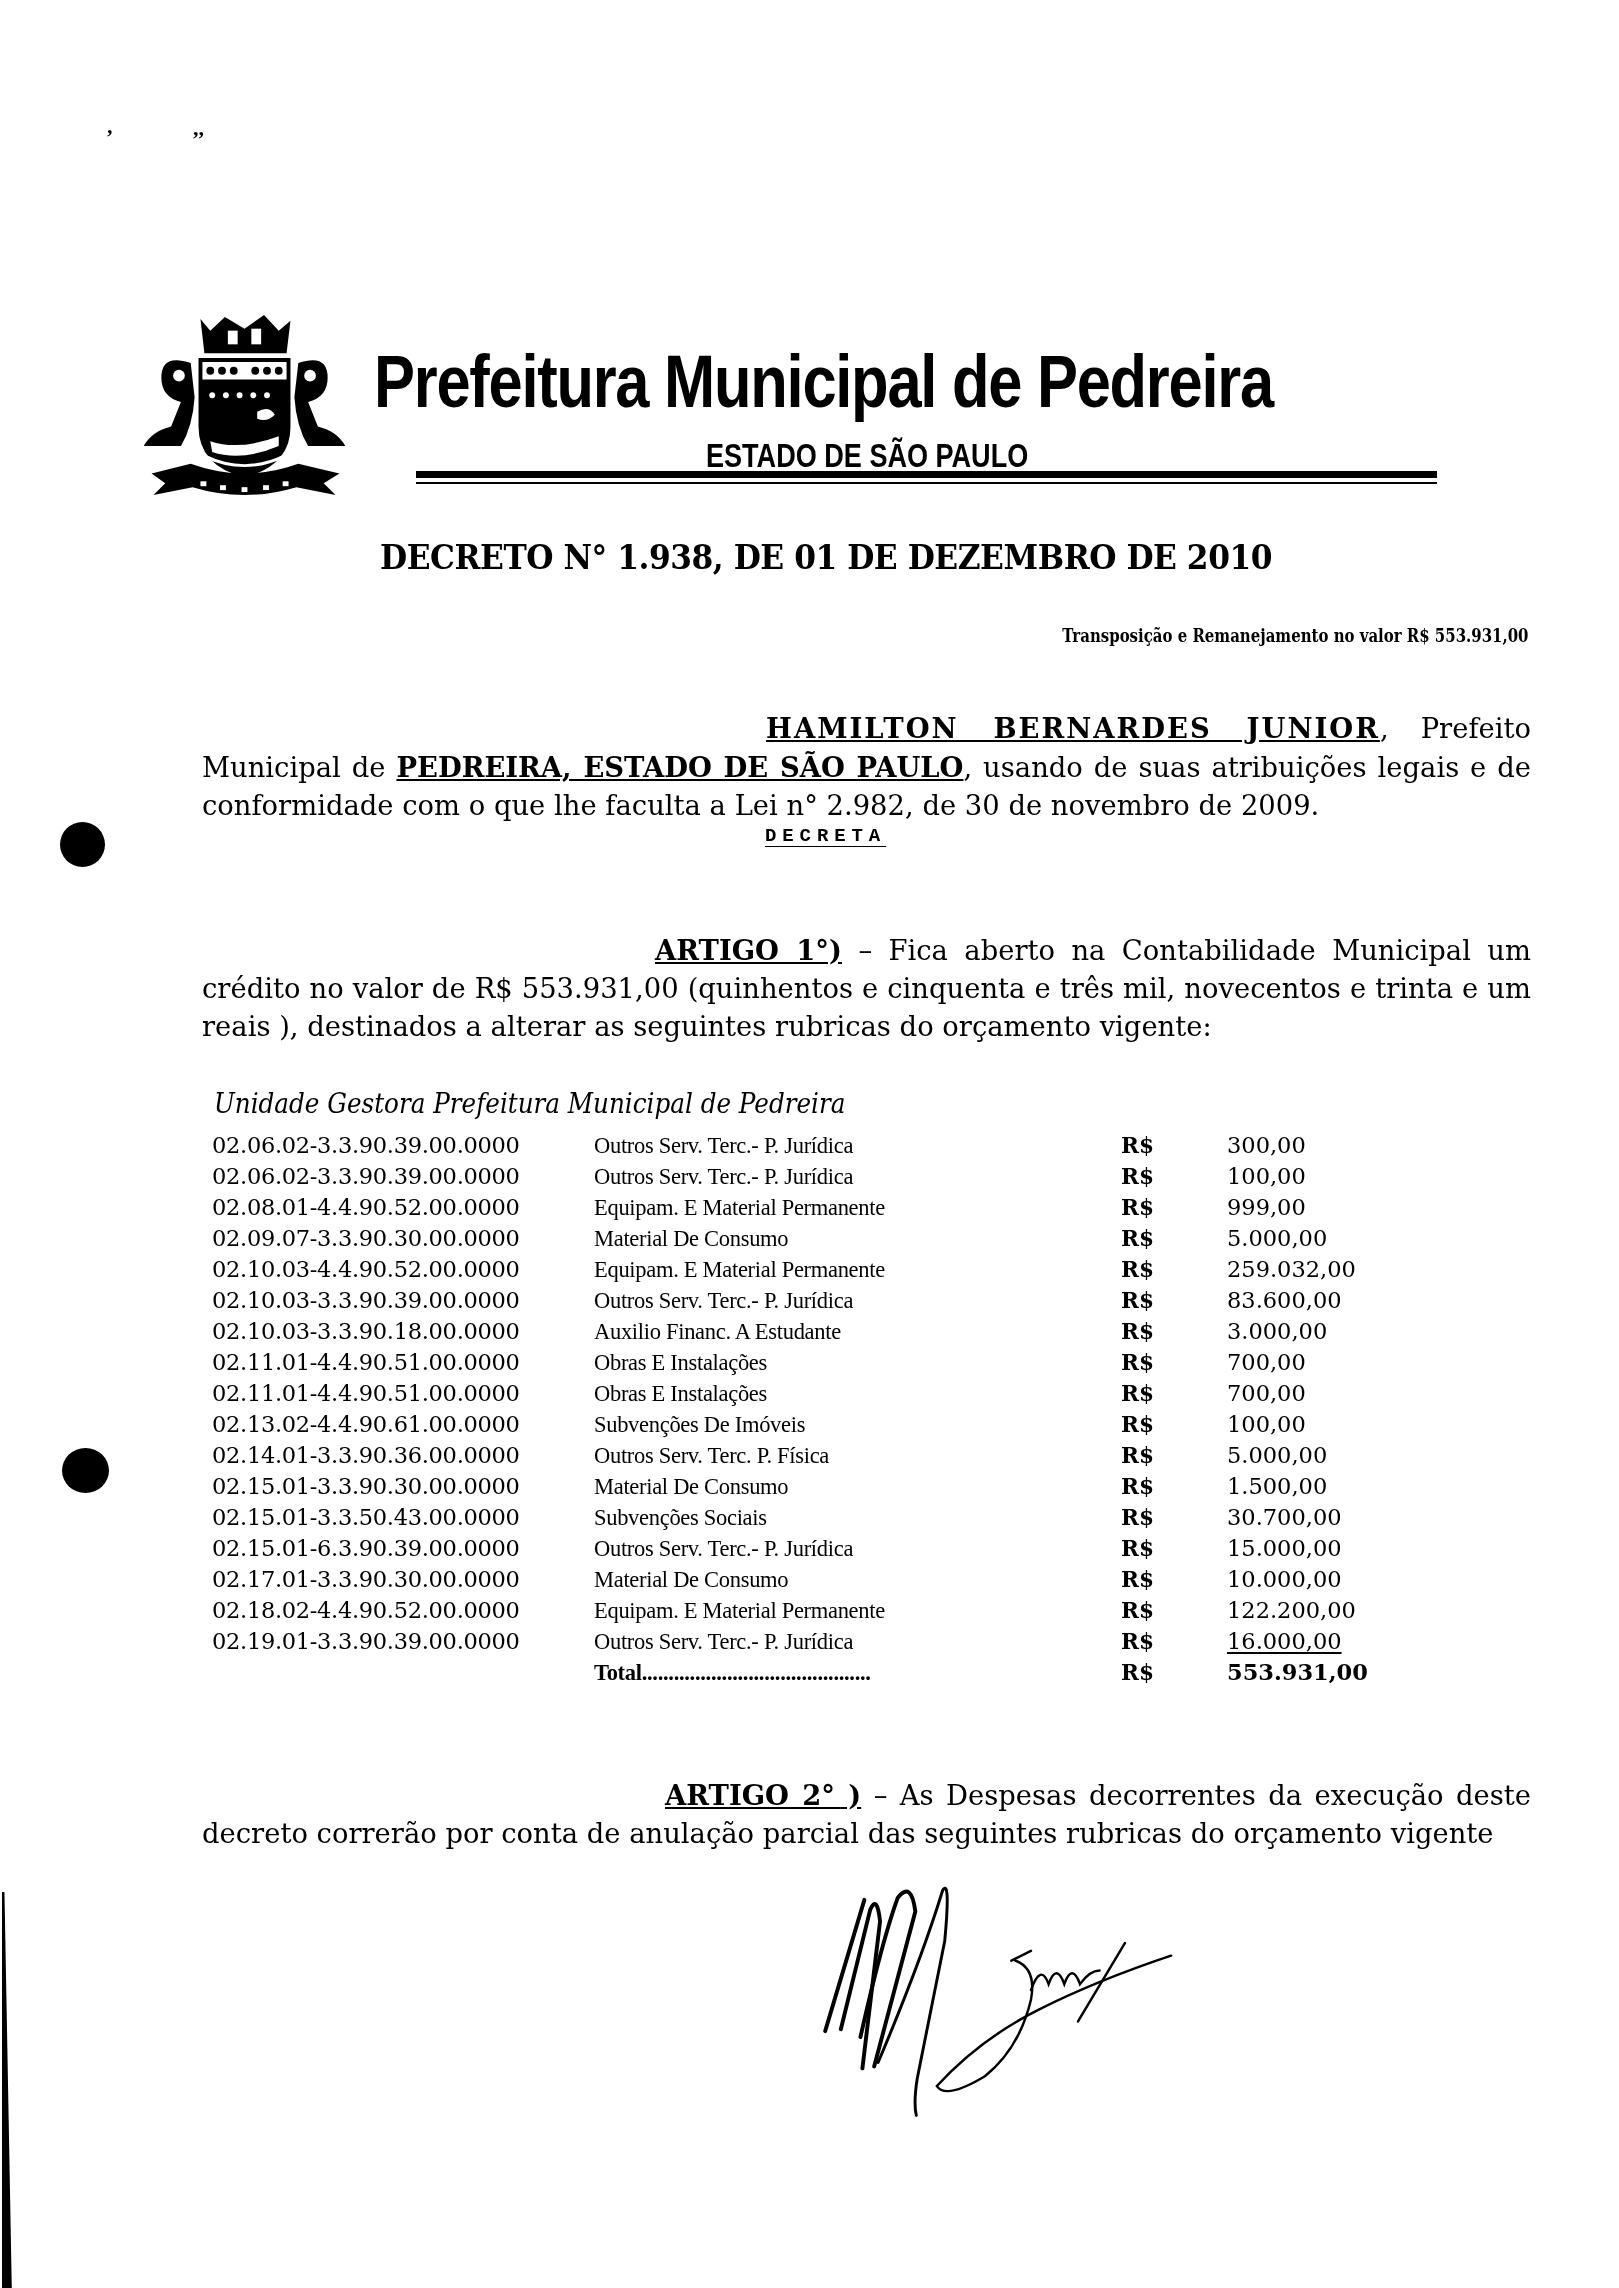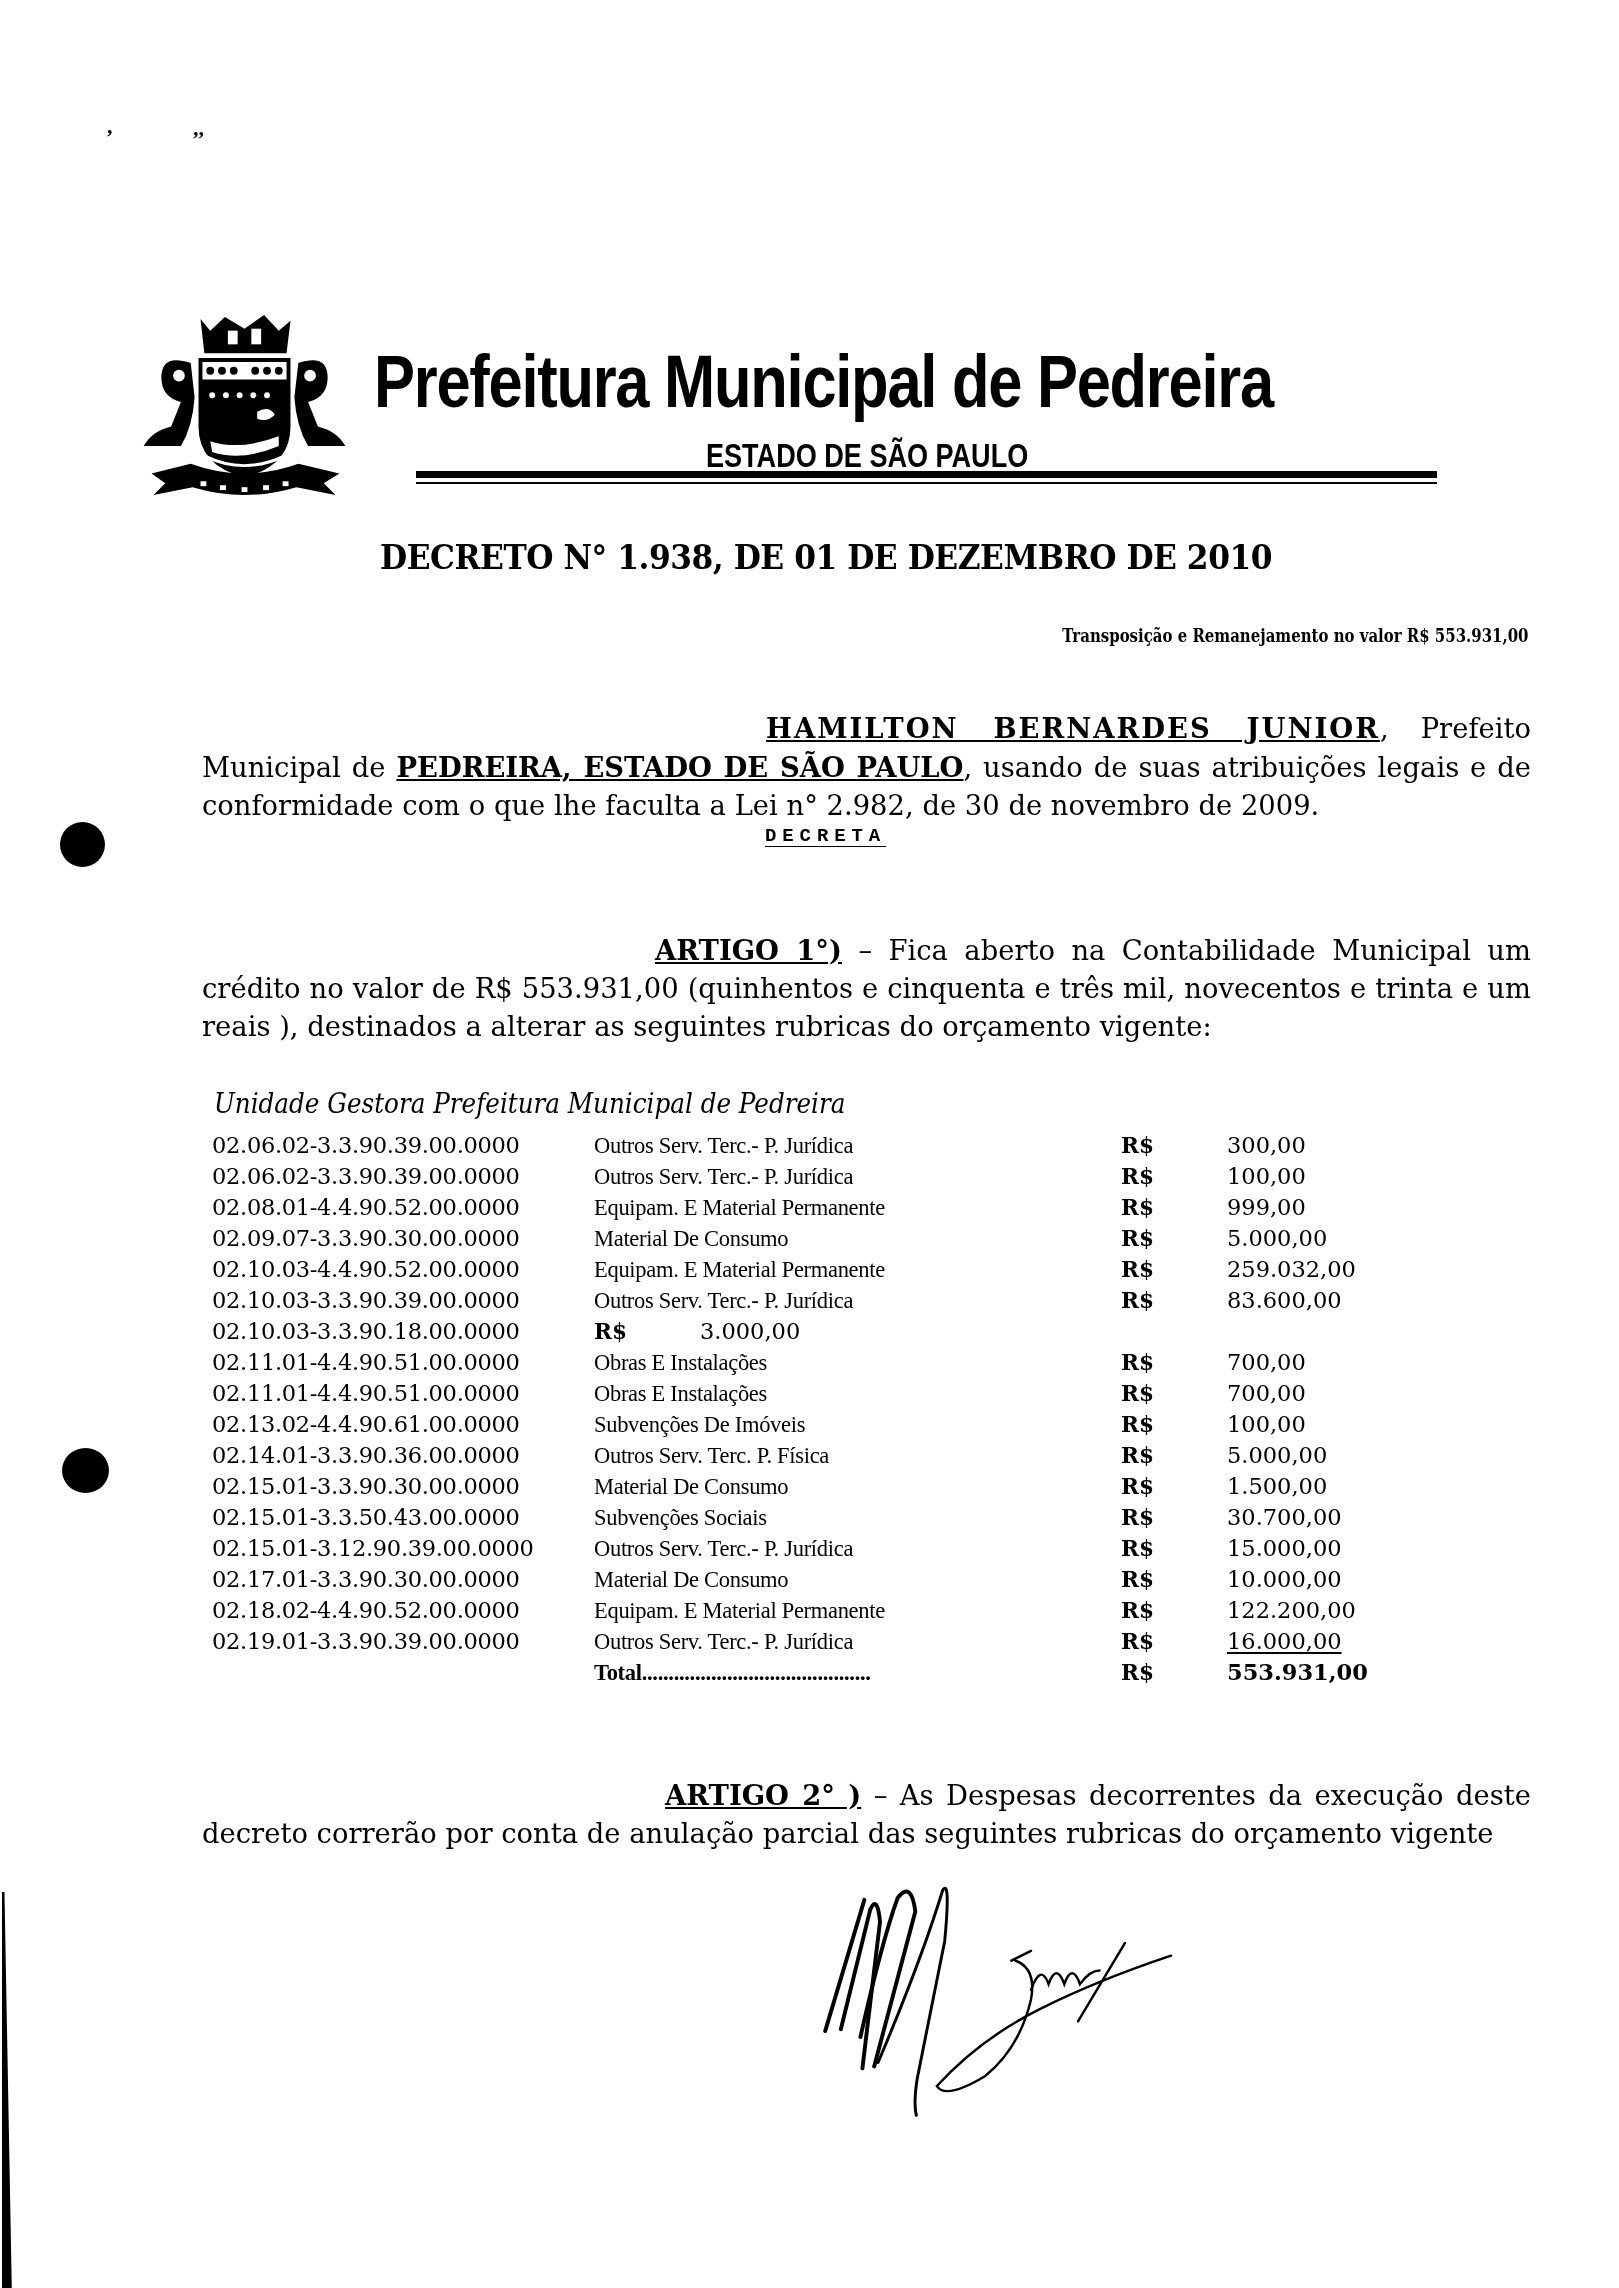--- a/index.html
+++ b/index.html
@@ -188,20 +188,21 @@
       <span class="c-val"><span>259.032,00</span></span>
     </div>
     <div class="budget-row">
       <span class="c-code">02.10.03-3.3.90.39.00.0000</span>
       <span class="c-desc">Outros Serv. Terc.- P. Jurídica</span>
       <span class="c-cur">R$</span>
       <span class="c-val"><span>83.600,00</span></span>
     </div>
     <div class="budget-row">
       <span class="c-code">02.10.03-3.3.90.18.00.0000</span>
+      <span class="c-desc">Auxilio Financ. A Estudante</span>
       <span class="c-cur">R$</span>
       <span class="c-val"><span>3.000,00</span></span>
     </div>
     <div class="budget-row">
       <span class="c-code">02.11.01-4.4.90.51.00.0000</span>
       <span class="c-desc">Obras E Instalações</span>
       <span class="c-cur">R$</span>
       <span class="c-val"><span>700,00</span></span>
     </div>
     <div class="budget-row">
@@ -228,21 +229,21 @@
       <span class="c-cur">R$</span>
       <span class="c-val"><span>1.500,00</span></span>
     </div>
     <div class="budget-row">
       <span class="c-code">02.15.01-3.3.50.43.00.0000</span>
       <span class="c-desc">Subvenções Sociais</span>
       <span class="c-cur">R$</span>
       <span class="c-val"><span>30.700,00</span></span>
     </div>
     <div class="budget-row">
-      <span class="c-code">02.15.01-3.12.90.39.00.0000</span>
+      <span class="c-code">02.15.01-6.3.90.39.00.0000</span>
       <span class="c-desc">Outros Serv. Terc.- P. Jurídica</span>
       <span class="c-cur">R$</span>
       <span class="c-val"><span>15.000,00</span></span>
     </div>
     <div class="budget-row">
       <span class="c-code">02.17.01-3.3.90.30.00.0000</span>
       <span class="c-desc">Material De Consumo</span>
       <span class="c-cur">R$</span>
       <span class="c-val"><span>10.000,00</span></span>
     </div>

